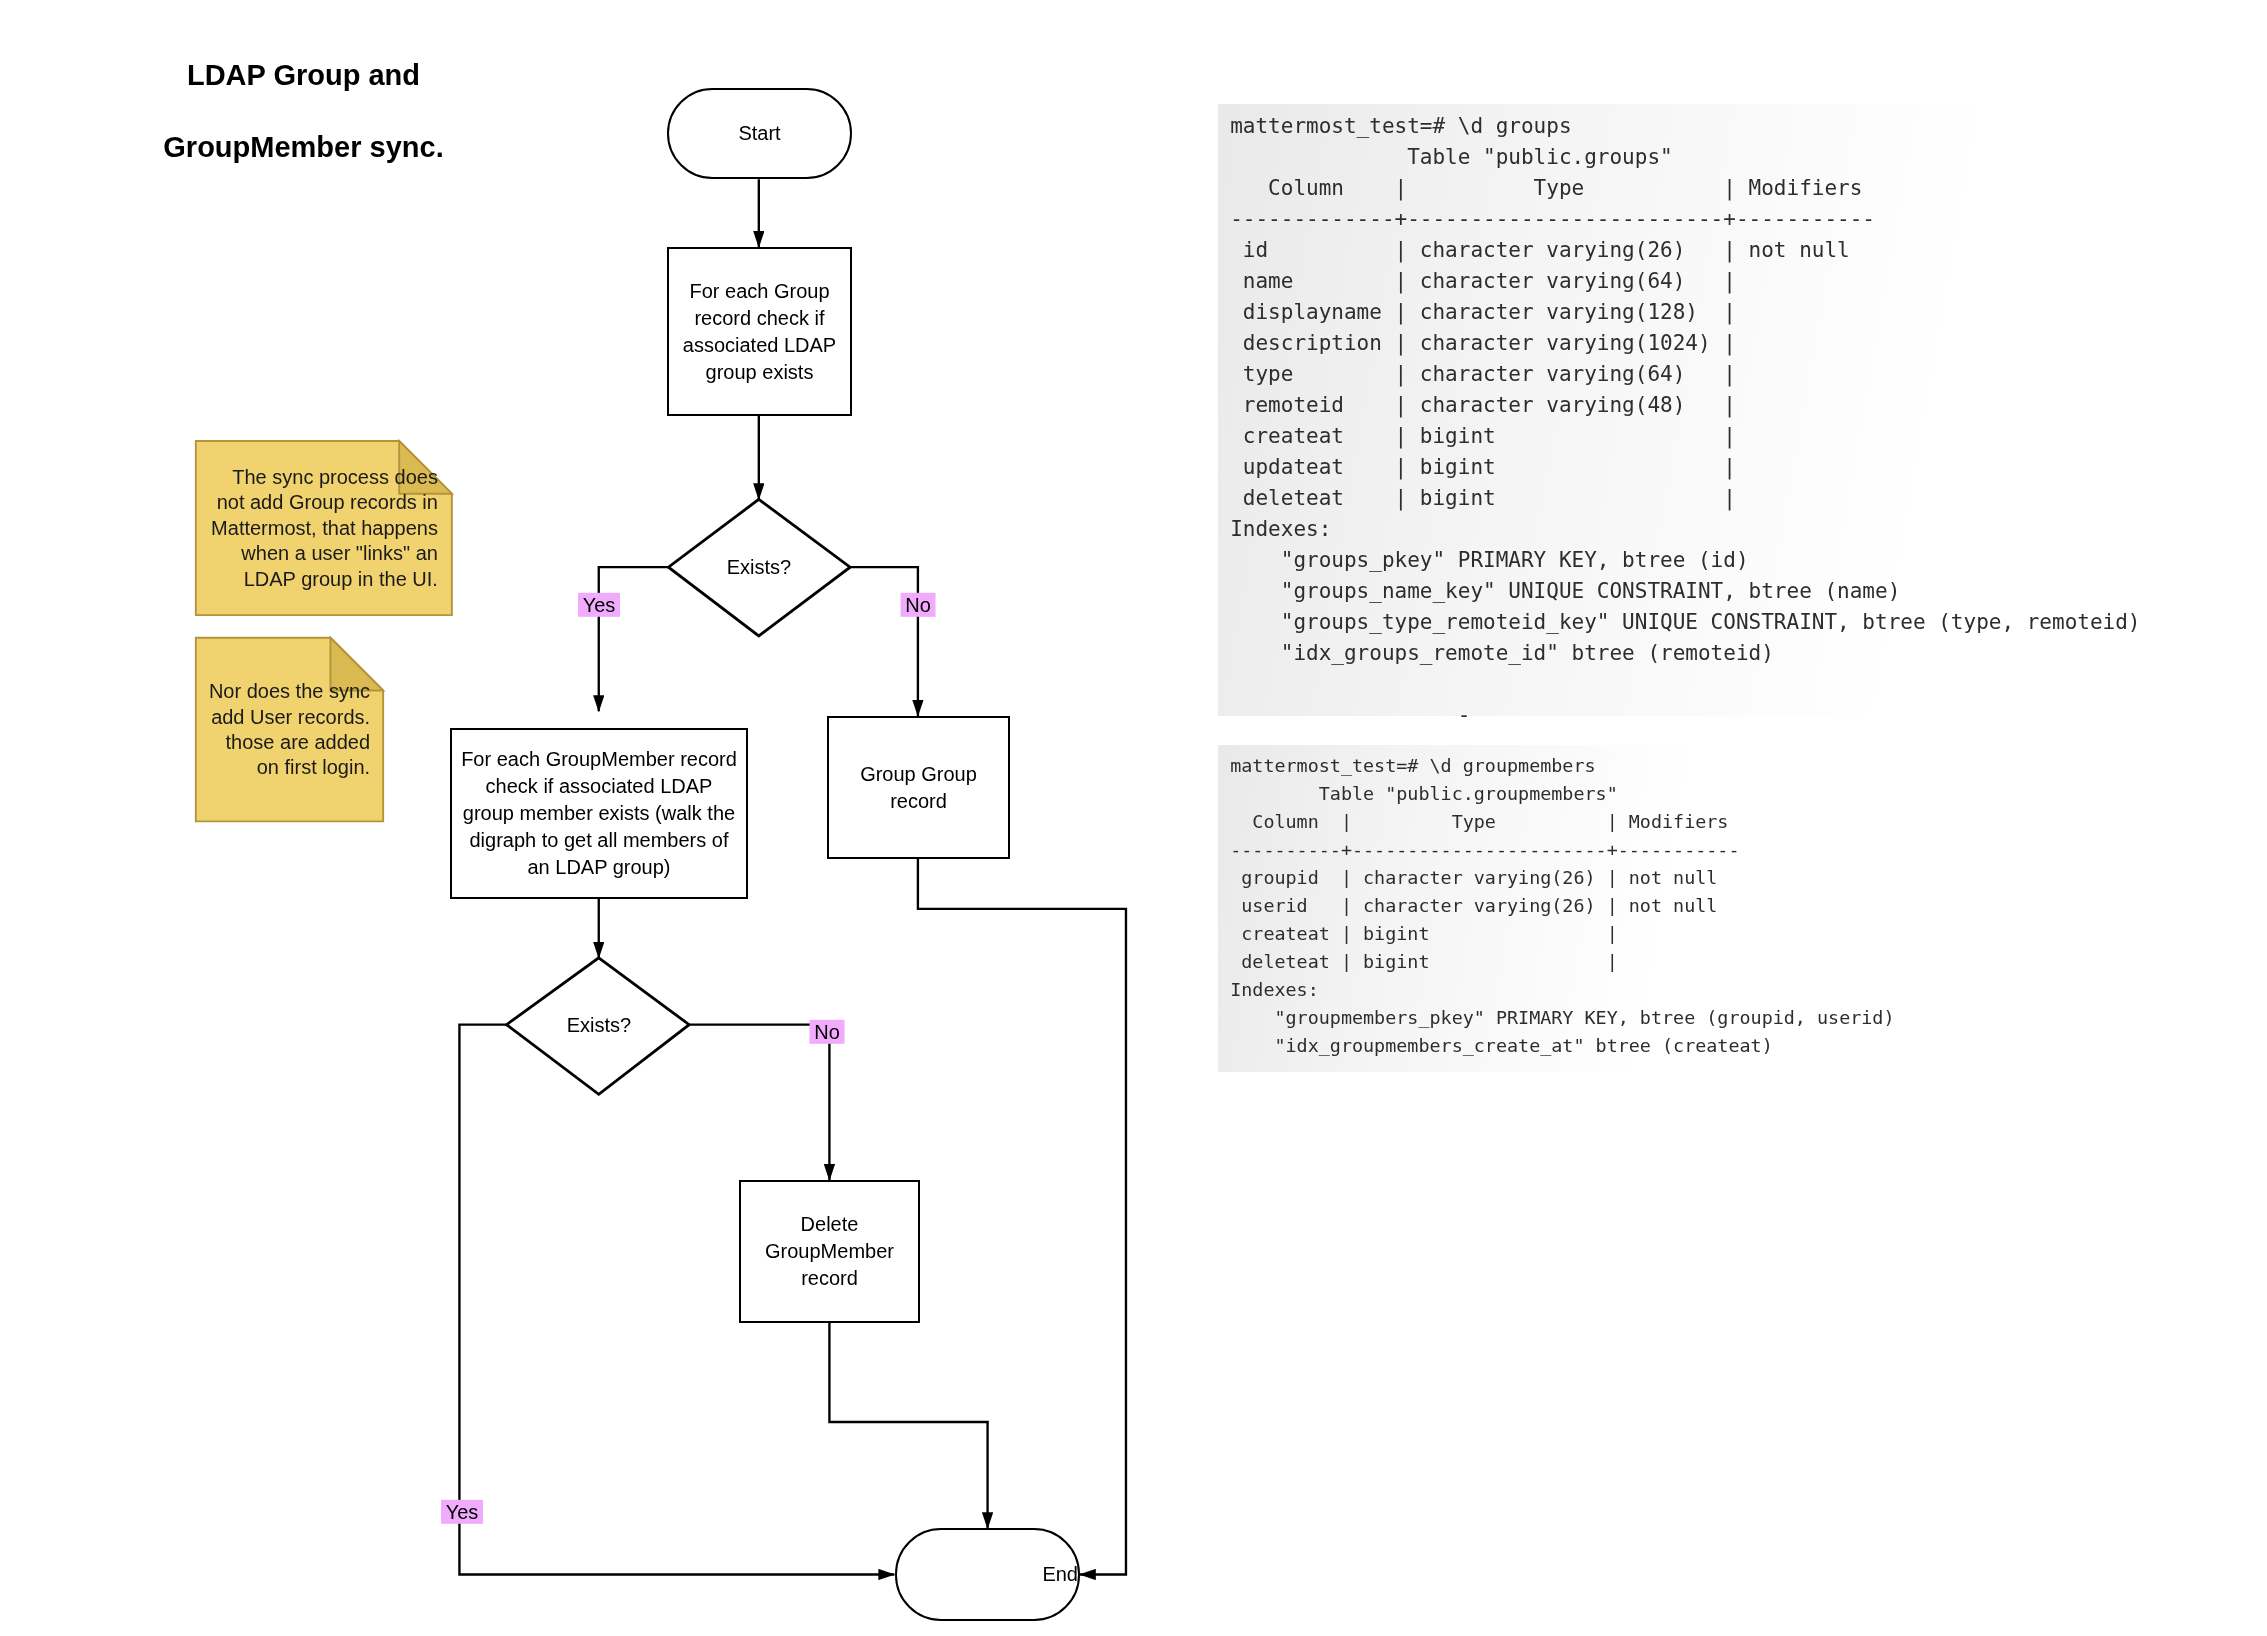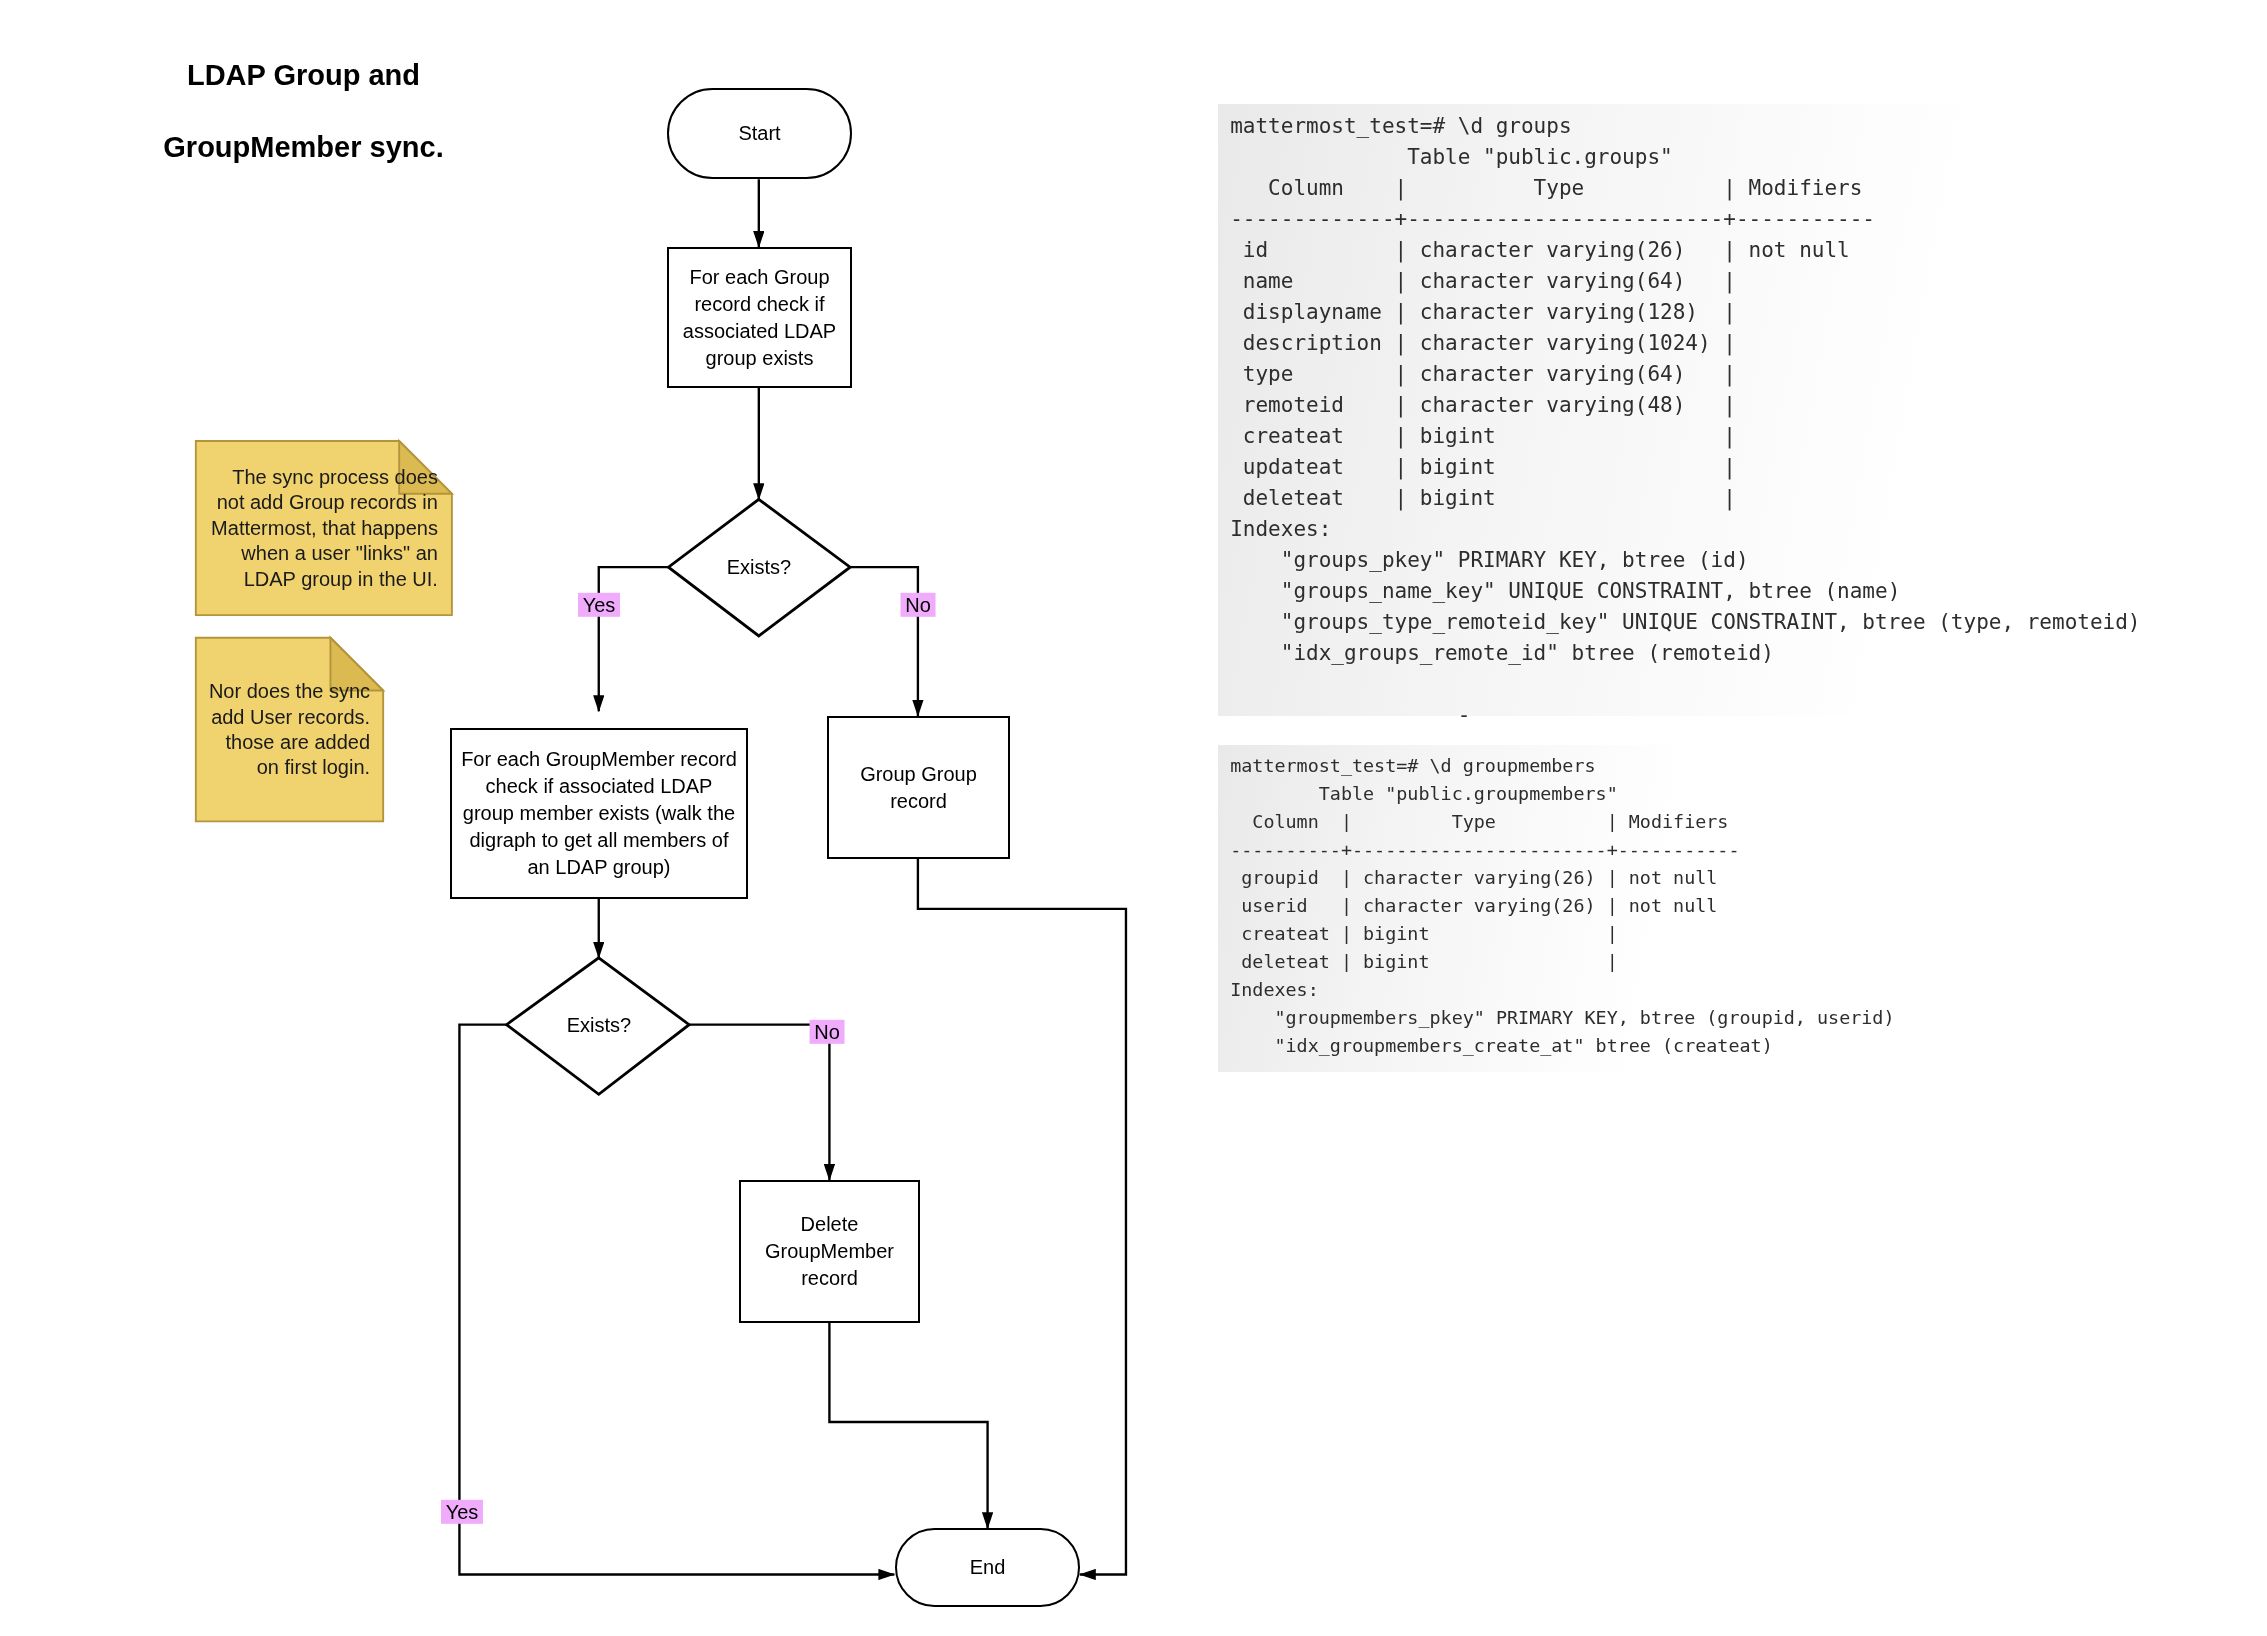--- a/index.html
+++ b/index.html
@@ -74,21 +74,21 @@
 
 <div class="page-title">
   <div>LDAP Group and</div>
   <div>GroupMember sync.</div>
 </div>
 
 <div class="node stadium" style="left:667px; top:88px; width:185px; height:91px;">
   <span>Start</span>
 </div>
 
-<div class="node" style="left:667px; top:247px; width:185px; height:141px;">
+<div class="node" style="left:667px; top:247px; width:185px; height:169px;">
   <span>For each Group
 record check if
 associated LDAP
 group exists</span>
 </div>
 
 <div class="edge-label" style="left:759px; top:567px; background:transparent;">Exists?</div>
 
 <div class="edge-label" style="left:599px; top:605px;">Yes</div>
 <div class="edge-label" style="left:918px; top:605px;">No</div>
@@ -110,21 +110,21 @@
 
 <div class="edge-label" style="left:827px; top:1032px;">No</div>
 <div class="edge-label" style="left:462px; top:1512px;">Yes</div>
 
 <div class="node" style="left:739px; top:1180px; width:181px; height:143px;">
   <span>Delete
 GroupMember
 record</span>
 </div>
 
-<div class="node stadium" style="left:895px; top:1528px; width:185px; height:79px;">
+<div class="node stadium" style="left:895px; top:1528px; width:185px; height:93px;justify-content:flex-end;">
   <span>End</span>
 </div>
 
 <div class="note-text" style="left:202px; top:452px; width:245px; height:153px;">The sync process does
 not add Group records in
 Mattermost, that happens
 when a user "links" an
 LDAP group in the UI.</div>
 <div class="note-text" style="left:202px; top:649px; width:175px; height:162px;">Nor does the sync
 add User records.

